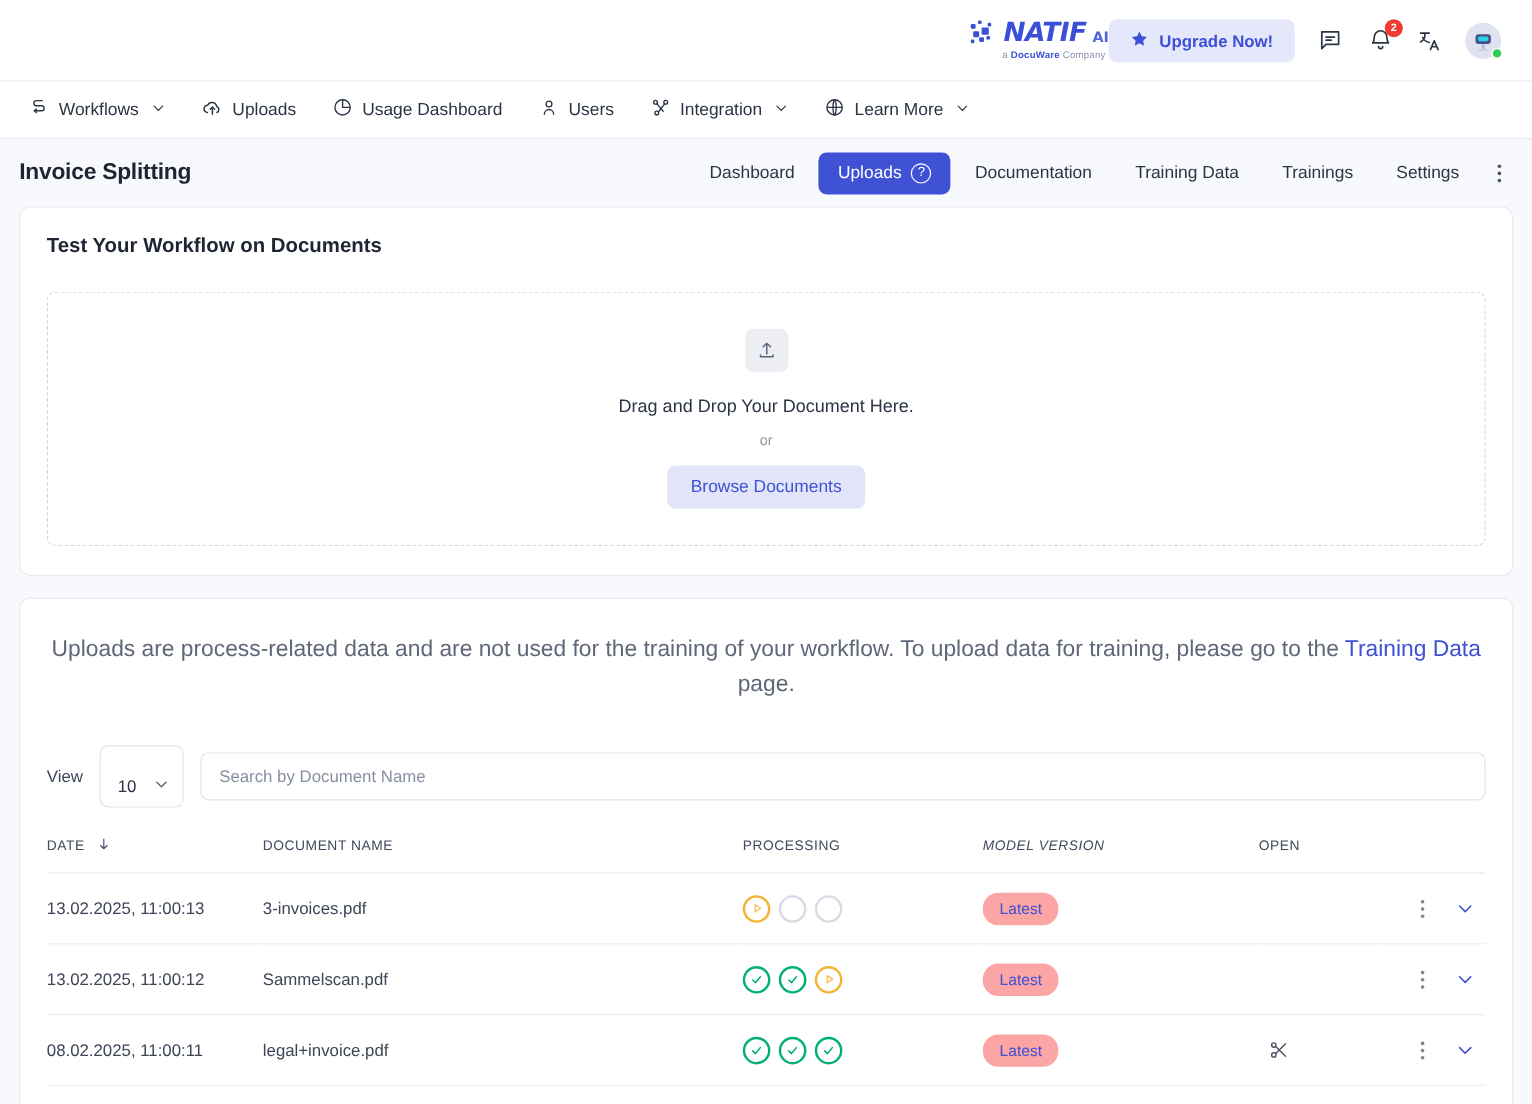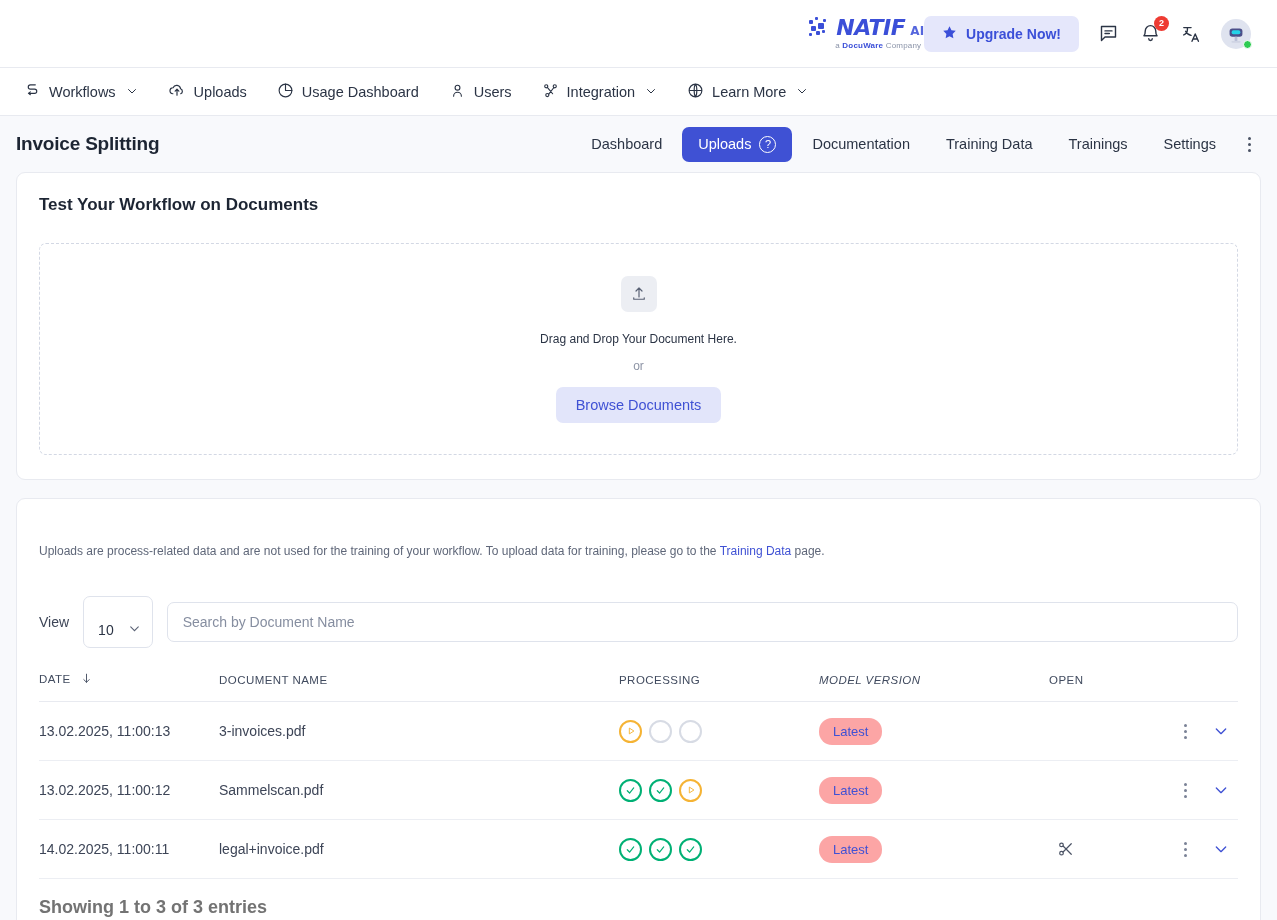--- a/index.html
+++ b/index.html
@@ -147,32 +147,32 @@
     display: flex; flex-direction: column;
     align-items: center; justify-content: center;
     cursor: pointer;
   }
   .up-icon-box {
     width: 36px; height: 36px; border-radius: 7px;
     background: #eceef3;
     display: flex; align-items: center; justify-content: center;
     margin-bottom: 20px;
   }
-  .dz-text { font-size: 12px; color: #2b3445; }
+  .dz-text { font-size: 15px; color: #2b3445; }
   .dz-or { font-size: 12px; color: #8d94a5; margin: 13px 0 14px 0; }
   .browse-btn {
     background: #e2e5fa; color: #3f51d4;
     border: none; border-radius: 7px;
     padding: 10px 20px; font-size: 14.5px;
     font-family: "Liberation Sans", sans-serif;
     cursor: pointer;
   }
 
   
-  .sub-desc { font-size: 12px; color: #5f6779; margin-top: 21px; line-height: 1.5; }
+  .sub-desc { font-size: 19px; color: #5f6779; margin-top: 7px; line-height: 1.5; text-align: center; }
   .sub-desc a { color: #3f51d4; text-decoration: none; cursor: pointer; }
 
   .filters { display: flex; align-items: center; gap: 14px; margin-top: 36px; }
   .view-label { font-size: 14px; color: #3d4557; }
   .view-select {
     display: flex; align-items: center; gap: 14px;
     border: 1px solid #dfe3ec; border-radius: 7px;
     padding: 25px 11px 9px 14px; font-size: 14px;
     color: #2b3445; cursor: pointer; background: #fff;
   }
@@ -531,21 +531,21 @@
               <button class="act-btn chev-btn">
                 <svg width="16" height="16" viewBox="0 0 24 24" fill="none" stroke="currentColor" stroke-width="2" stroke-linecap="round" stroke-linejoin="round">
                     <path d="M5 9l7 7 7-7"></path>
                   </svg>
               </button>
             </div>
           </td>
         </tr>
 
         <tr>
-          <td>14.02.2025, 11:00:11</td>
+          <td>08.02.2025, 11:00:11</td>
           <td>legal+invoice.pdf</td>
           <td>
             <div class="steps">
               <span class="step done">
                 <svg width="11" height="11" viewBox="0 0 24 24" fill="none" stroke="currentColor" stroke-width="2.6" stroke-linecap="round" stroke-linejoin="round">
                     <path d="M5 12.5l5 5 9-11"></path>
                   </svg>
               </span>
               <span class="step done">
                 <svg width="11" height="11" viewBox="0 0 24 24" fill="none" stroke="currentColor" stroke-width="2.6" stroke-linecap="round" stroke-linejoin="round">

